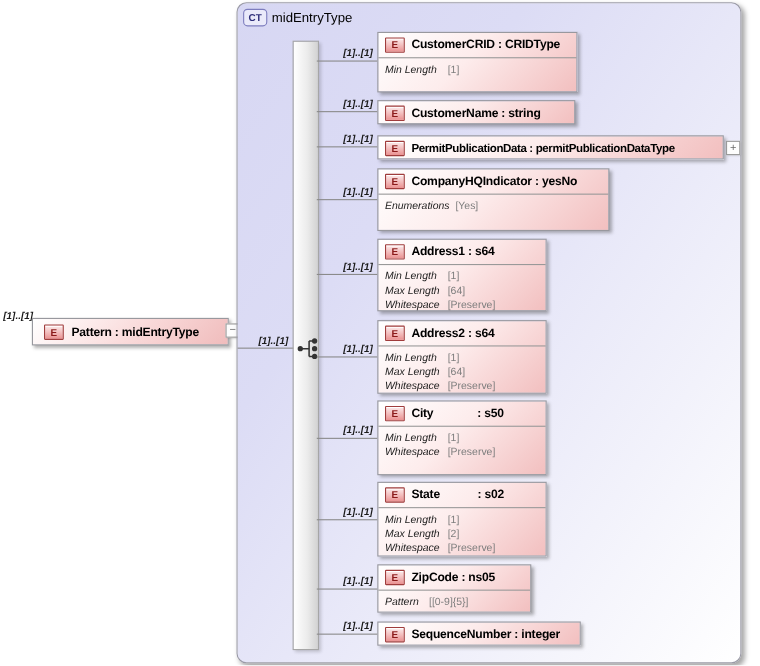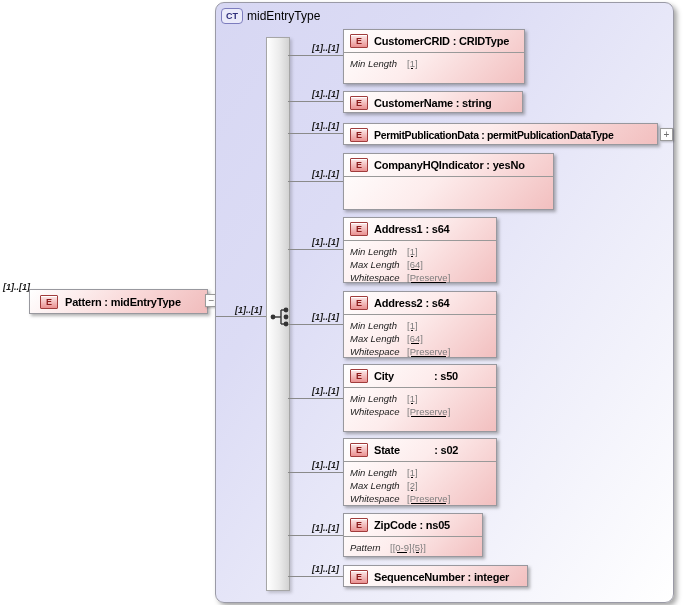--- a/index.html
+++ b/index.html
@@ -35,21 +35,21 @@
           background:linear-gradient(135deg,#ffffff 0%,#fdecec 45%,#f2bfbf 100%);
           box-shadow:2px 2px 3px rgba(60,60,60,0.40);box-sizing:border-box;}
   .el-hdr{height:22px;display:flex;align-items:center;padding-left:6px;gap:6px;overflow:hidden;}
   .has-facets > .el-hdr{border-bottom:1px solid #999;}
   .e-badge{flex:0 0 auto;width:16px;height:12px;border:1px solid #a03c3c;border-radius:1px;
            background:linear-gradient(180deg,#fcebeb,#ea9191);color:#8b1a1a;font-size:9px;
            font-weight:bold;display:flex;align-items:center;justify-content:center;
            box-shadow:inset 0 1px 0 #fff;}
   .el-label{font-size:11px;font-weight:bold;color:#000;white-space:pre;letter-spacing:-0.2px;}
   .el-label.tight{font-size:10.5px;letter-spacing:-0.35px;}
-  .facets{padding:3px 0 0 6px;text-decoration:underline;}
+  .facets{padding:3px 0 0 6px;}
   .facet-row{line-height:11px;white-space:nowrap;}
   .facet-label{display:inline-block;min-width:57px;font-size:9.5px;font-style:italic;color:#1c1c1c;}
   .facet-label.wide{min-width:64px;}
   .facet-value{font-size:9.5px;color:#7d7d7d;}
 
   
   #root-box{position:absolute;left:29px;top:289px;width:179px;height:25px;
             border:1px solid #98989e;box-sizing:border-box;
             background:linear-gradient(135deg,#ffffff 0%,#fadcdc 50%,#f0bcbc 100%);
             box-shadow:2px 2px 3px rgba(60,60,60,0.40);display:flex;align-items:center;
@@ -139,20 +139,22 @@
       </div>
     </div>
     <div class="pm-box" style="left:444px;top:125px;">+</div>
 
     <div class="el-box has-facets" style="left:127px;top:150px;width:211px;height:57px;">
       <div class="el-hdr">
         <span class="e-badge">E</span>
         <span class="el-label">CompanyHQIndicator : yesNo</span>
       </div>
       <div class="facets">
+        <div class="facet-row">
+          <span class="facet-label wide">Enumerations</span><span class="facet-value">[Yes]</span></div>
       </div>
     </div>
 
     <div class="el-box has-facets" style="left:127px;top:214px;width:154px;height:66px;">
       <div class="el-hdr">
         <span class="e-badge">E</span>
         <span class="el-label">Address1 : s64</span>
       </div>
       <div class="facets">
         <div class="facet-row">

